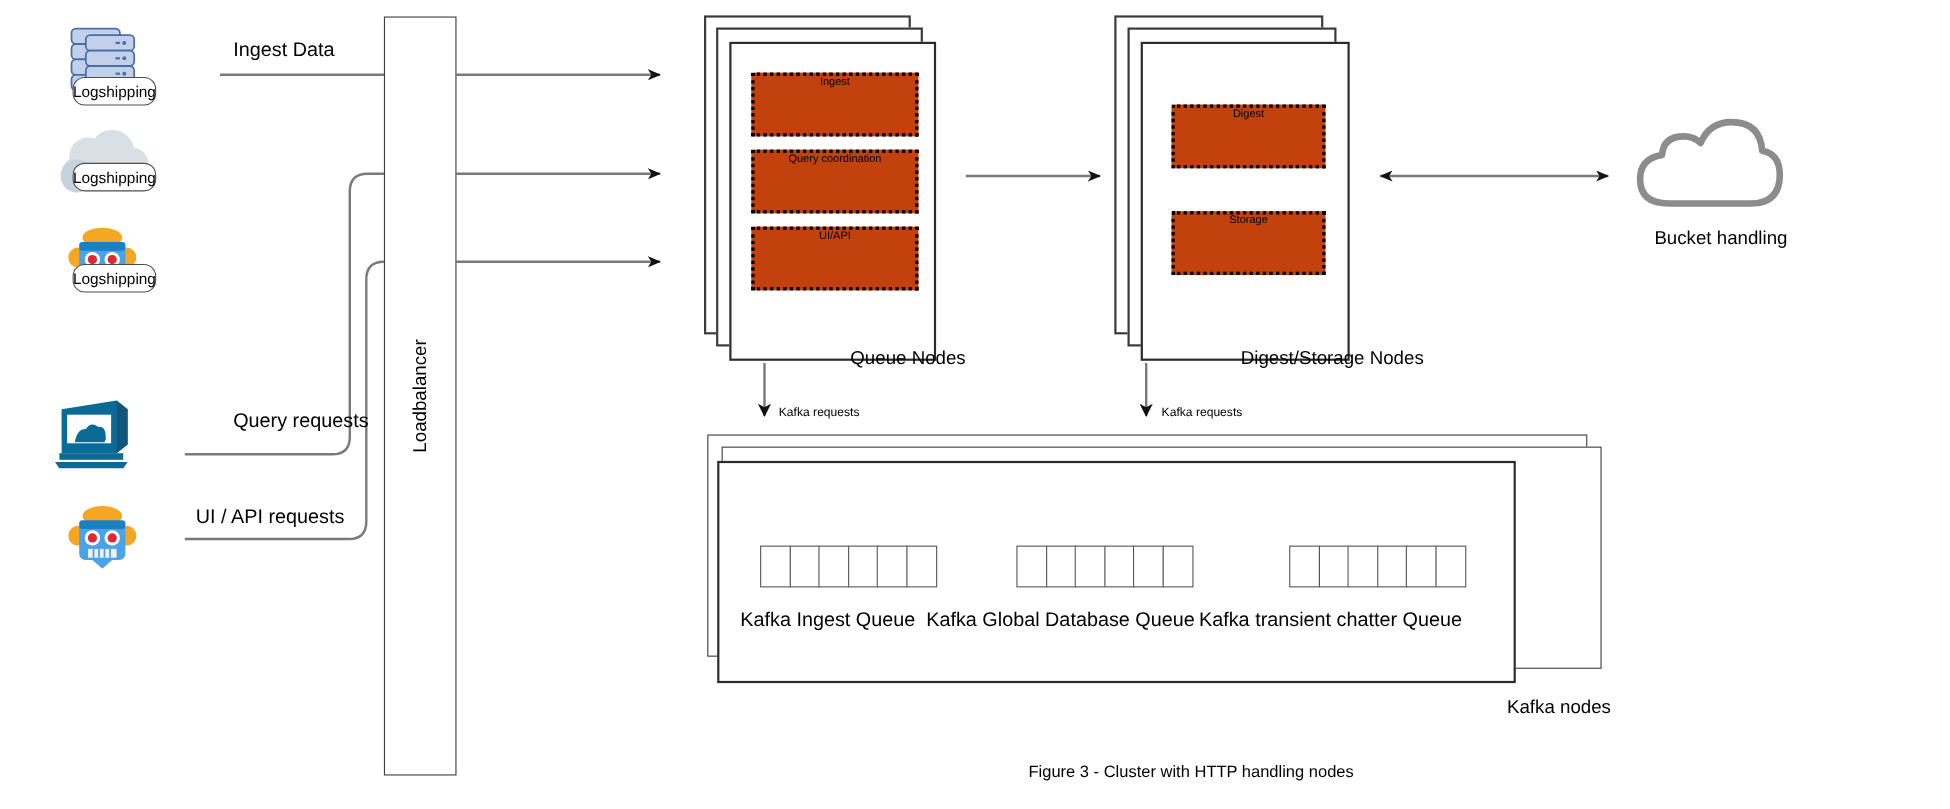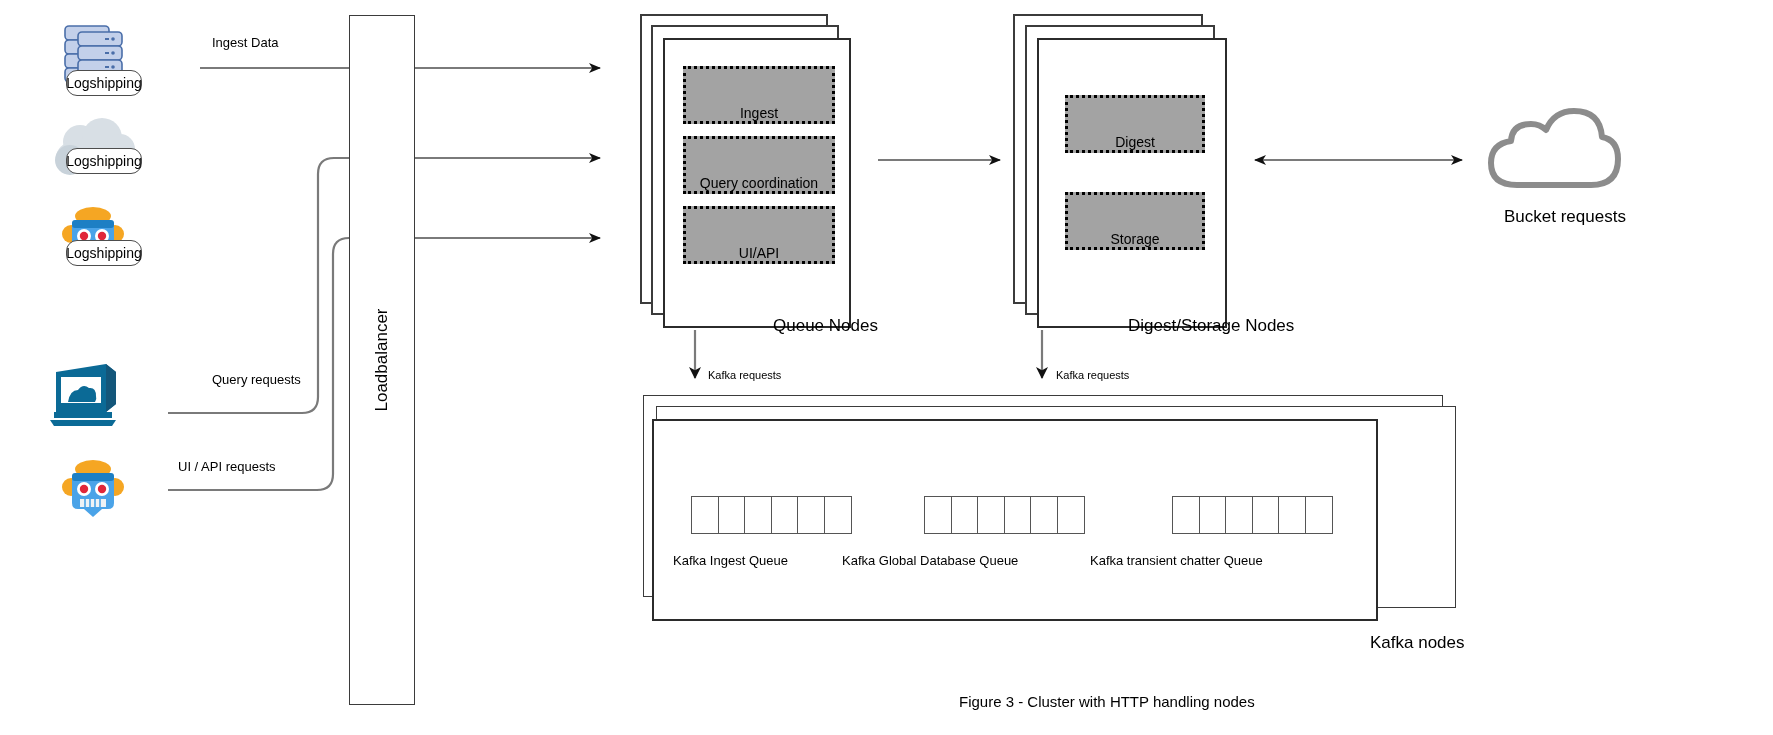--- a/index.html
+++ b/index.html
@@ -1,31 +1,31 @@
 <!DOCTYPE html>
 <html><head>
 <meta charset="utf-8">
 <style>
   html,body{margin:0;padding:0;background:#ffffff;}
   body{width:1773px;height:735px;position:relative;overflow:hidden;
        font-family:"Liberation Sans","DejaVu Sans",sans-serif;color:#000;}
   .stage{position:absolute;inset:0;}
   svg.layer{position:absolute;left:0;top:0;width:1773px;height:735px;overflow:visible;}
 
-  .lbl{position:absolute;font-size:13px;color:#000;white-space:nowrap;line-height:1.2;}
+  .lbl{position:absolute;font-size:18px;color:#000;white-space:nowrap;line-height:1.2;}
   .lbl.sm{font-size:11px;}
   .lbl.node{font-size:17px;}
-  .lbl.cap{font-size:15px;margin-left:24px;}
+  .lbl.cap{font-size:15px;}
 
   
   .stack{position:absolute;}
   .card{position:absolute;background:#fff;border:2px solid #3b3b3b;box-sizing:border-box;}
   .card.front{border-color:#2b2b2b;}
   .inner{position:absolute;border:3px dotted #000;box-sizing:border-box;
-         display:flex;align-items:flex-end;justify-content:center;font-size:14px;background:#a3a3a3;}
+         display:flex;align-items:flex-start;justify-content:center;font-size:10px;background:#c2410c;}
 
   
   #loadbalancer{position:absolute;background:#fff;border:1.5px solid #3b3b3b;box-sizing:border-box;}
   #lb-text{position:absolute;left:50%;top:50%;transform:translate(-50%,-50%) rotate(-90deg);
            font-size:17px;white-space:nowrap;}
   .queue{position:absolute;display:flex;}
   .queue .cell{width:28px;height:38px;border:1.5px solid #555;box-sizing:border-box;margin-left:-1.5px;background:#fff;}
   .queue .cell:first-child{margin-left:0;}
 
   
@@ -195,21 +195,21 @@
       <div class="inner" style="left:26px;top:55px;width:140px;height:58px;">
         <span>Digest</span>
       </div>
     </div>
   </div>
   <div class="lbl node" style="left:1128px;top:316px;">Digest/Storage Nodes</div>
 
   <svg class="ico" style="left:1483px;top:105px;width:140px;height:88px" viewBox="0 0 140 88">
     <path d="M34,80 q-26,0 -26,-22 q0,-19 20,-22 q1,-17 20,-17 q9,0 15,6 q8,-19 28,-19 q26,0 28,26 q16,3 16,22 q0,26 -27,26 Z" fill="none" stroke="#8c8c8c" stroke-width="6" stroke-linejoin="round"></path>
   </svg>
-  <div class="lbl node" style="left:1504px;top:207px;">Bucket requests</div>
+  <div class="lbl node" style="left:1504px;top:207px;">Bucket handling</div>
 
   <div class="stack" style="left:643px;top:395px;">
     <div class="card" style="left:0px;top:0px;width:800px;height:202px;border-width:1.8px;"></div>
     <div class="card" style="left:13px;top:11px;width:800px;height:202px;border-width:1.8px;"></div>
     <div class="card front" style="left:9px;top:24px;width:726px;height:202px;border-width:2px;">
 
       <div class="queue" style="left:37px;top:75px;">
         <div class="cell"></div>
         <div class="cell"></div>
         <div class="cell"></div>

